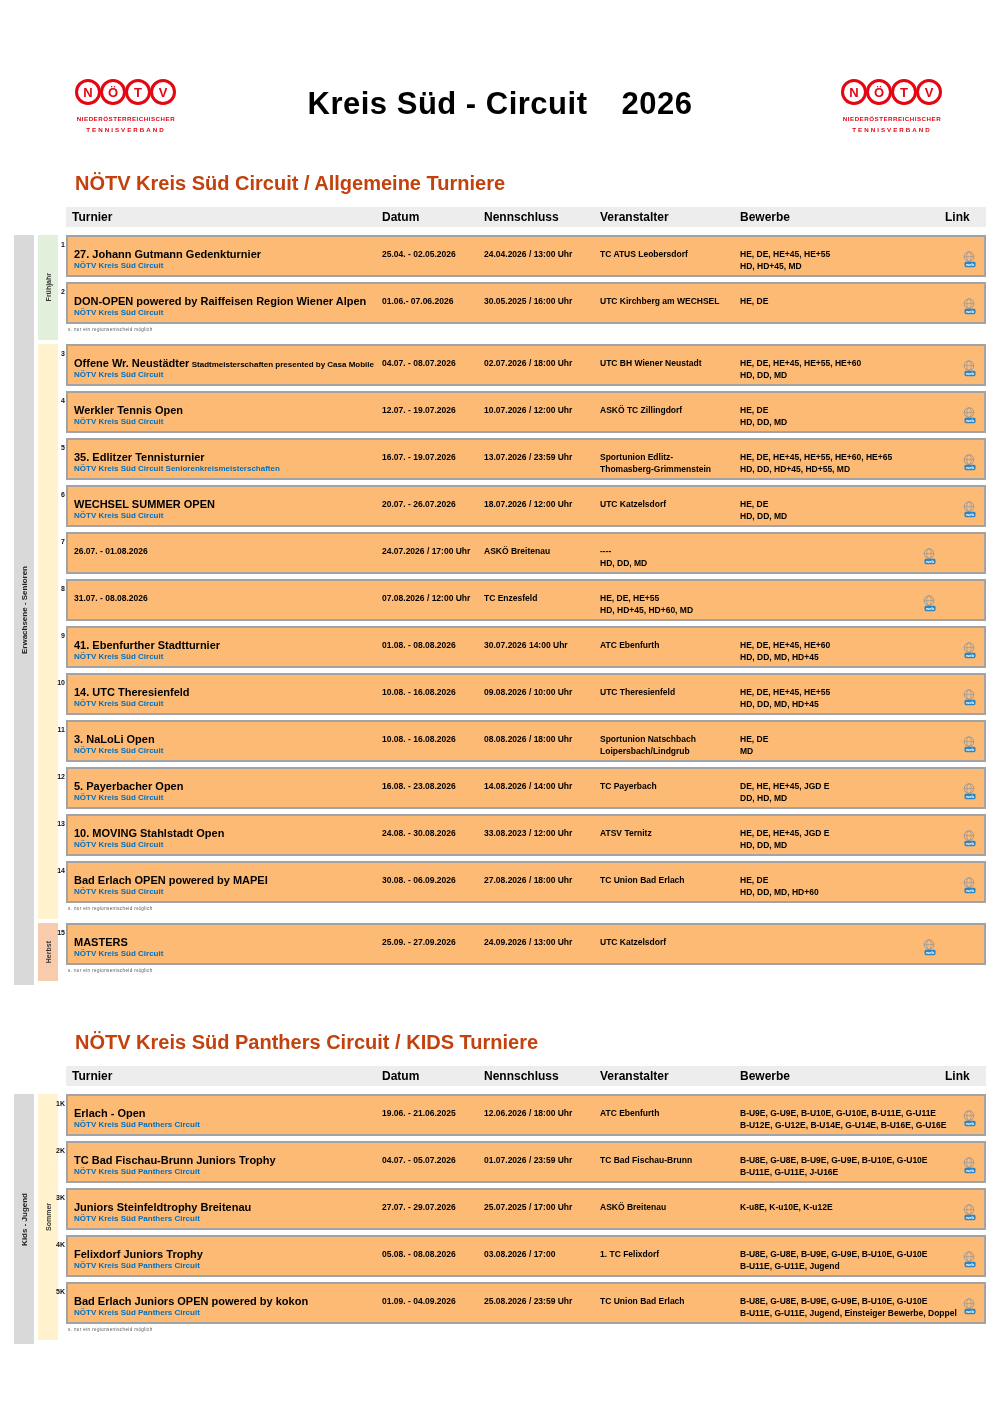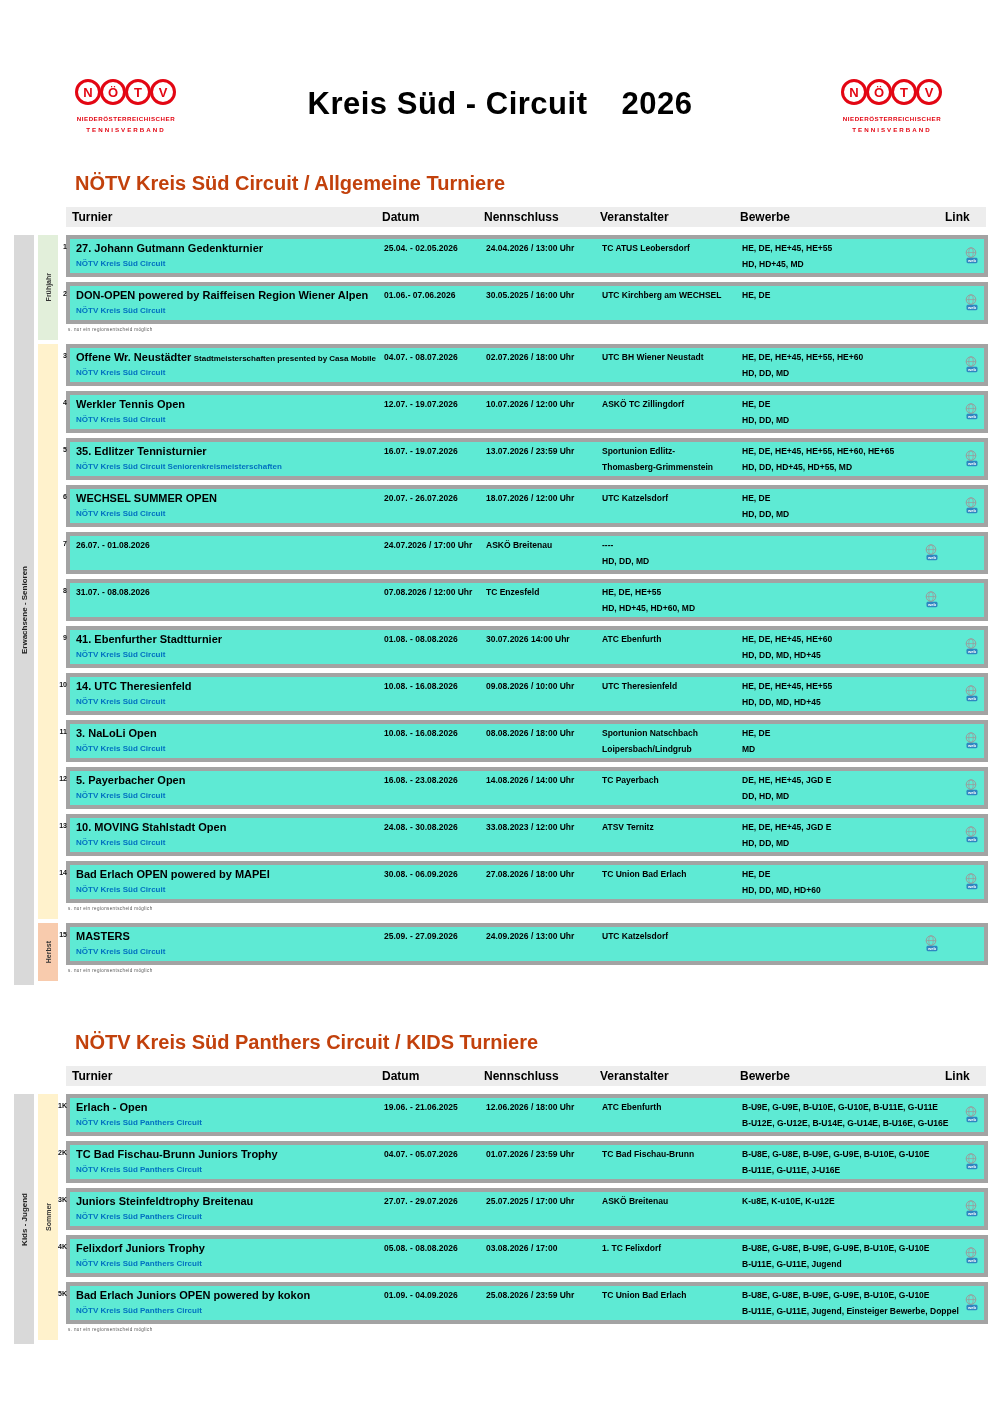--- a/index.html
+++ b/index.html
@@ -25,23 +25,23 @@
 
   .sec-body{display:flex;margin-left:14px;width:972px;}
   .outer-bar{width:20px;background:#D9D9D9;margin-right:4px;display:flex;align-items:center;justify-content:center;flex:0 0 20px;}
   .vlabel{writing-mode:vertical-rl;transform:rotate(180deg);font-size:8px;font-weight:bold;color:#222;white-space:nowrap;}
   .bands{flex:1;display:flex;flex-direction:column;}
   .band{display:flex;margin-bottom:4px;}
   .season-bar{width:20px;margin-right:8px;display:flex;align-items:center;justify-content:center;flex:0 0 20px;}
   .season-label{writing-mode:vertical-rl;transform:rotate(180deg);font-size:7px;font-weight:bold;color:#333;white-space:nowrap;}
   .band-rows{flex:1;}
 
-  .rowbox{position:relative;border:4px solid #a3a3a3;min-height:42px;margin-bottom:5px;
+  .rowbox{position:relative;border:2px solid #a3a3a3;min-height:42px;margin-bottom:5px;
           display:grid;grid-template-columns:308px 102px 116px 140px 202px 40px;
-          padding:4px 0 4px 6px;box-sizing:border-box;background:#5eead4;}
+          padding:12px 0 4px 6px;box-sizing:border-box;background:#fdba74;}
   .rownum{position:absolute;left:-15px;top:4px;width:12px;text-align:right;font-size:7px;font-weight:bold;color:#111;}
   .cell{display:flex;flex-direction:column;justify-content:space-between;font-size:8.5px;font-weight:bold;line-height:10px;}
   .cell span{white-space:nowrap;}
   .c-title .line1{white-space:nowrap;}
   .t1{font-size:11px;font-weight:bold;}
   .t2{font-size:8px;font-weight:600;}
   .sub{font-size:8px;font-weight:bold;color:#0070C0;}
   .c-link{align-items:flex-end;justify-content:center;padding-right:6px;}
   .linkicon{display:inline-block;cursor:pointer;}
   .footnote{font-size:4.5px;line-height:5px;color:#555;margin:-2px 0 8px 2px;letter-spacing:.4px;}

